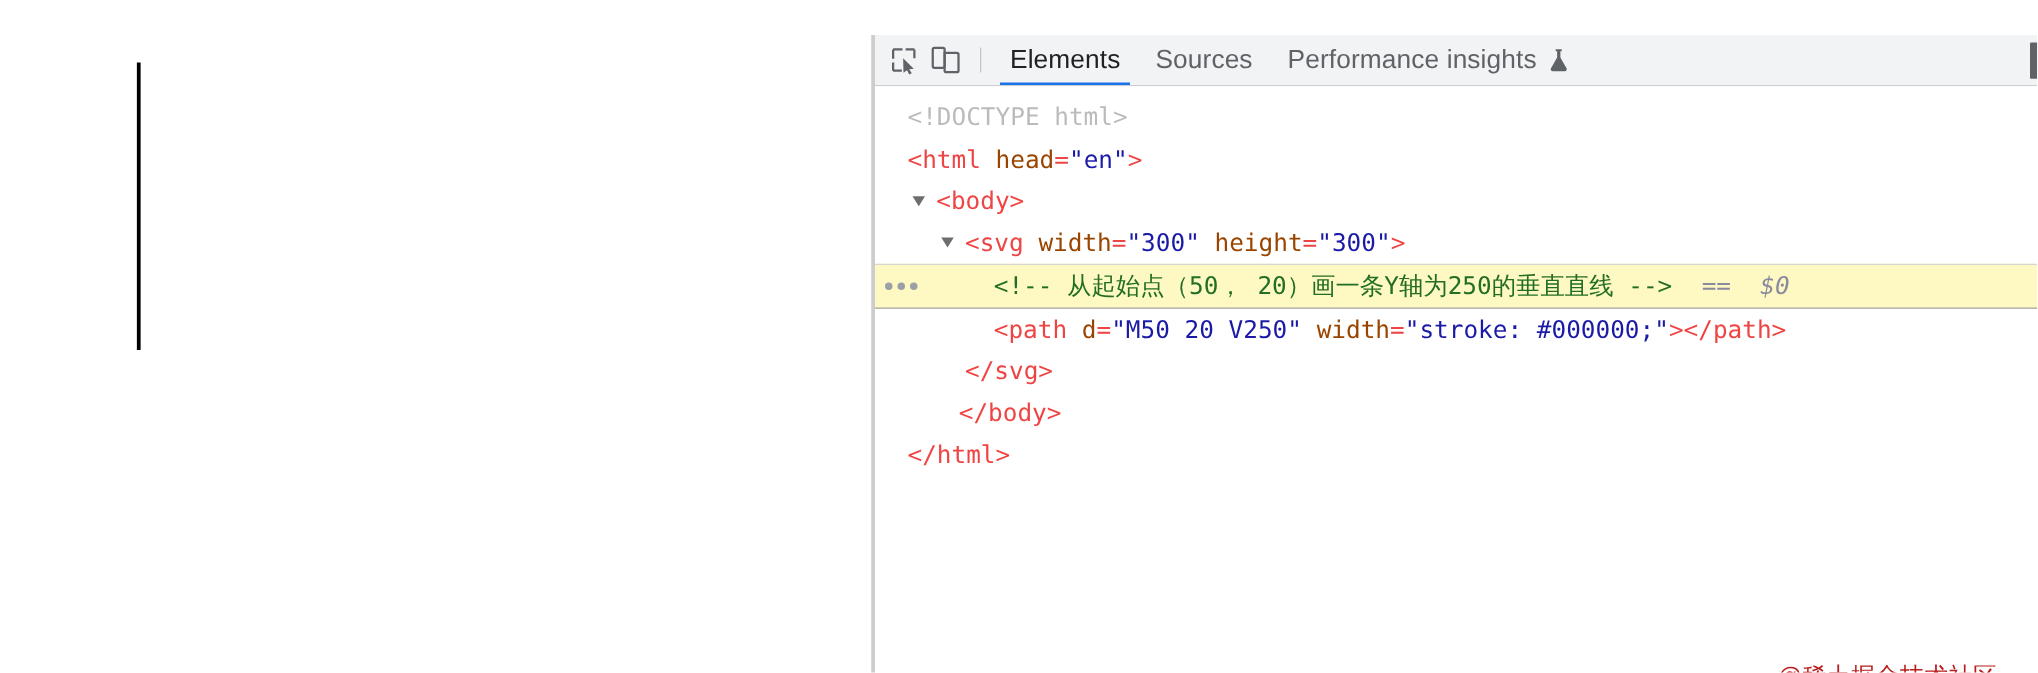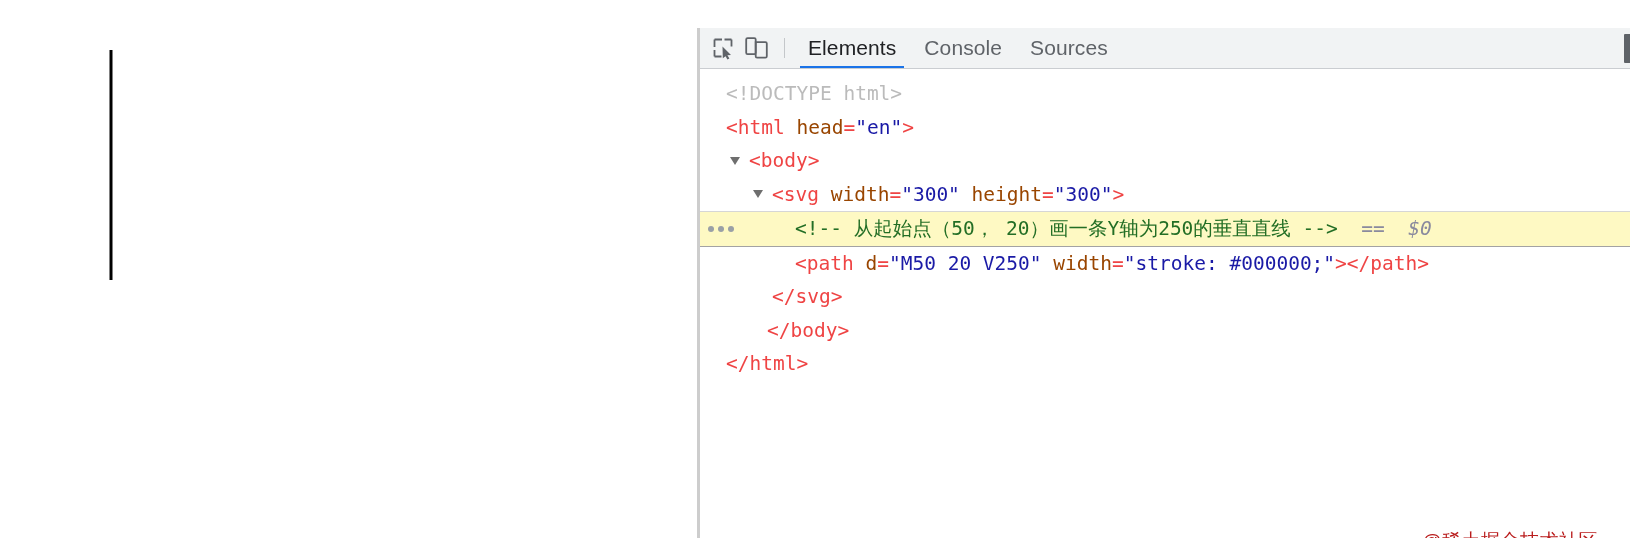--- a/index.html
+++ b/index.html
@@ -229,24 +229,29 @@
           <path d="M11.7 6.2 H21.4 a1.4 1.4 0 0 1 1.4 1.4 V20.3 a1.4 1.4 0 0 1 -1.4 1.4 H13.1 a1.4 1.4 0 0 1 -1.4 -1.4 Z" stroke="#5f6368" stroke-width="1.8" fill="none"></path>
         </svg>
       </div>
 
       <div class="tb-sep"></div>
 
       <div class="dt-tab active">
         <span>Elements</span>
       </div>
       <div class="dt-tab">
-        <span>Console</span>
+        <span>Sources</span>
       </div>
       <div class="dt-tab">
-        <span>Sources</span>
+        <span>Performance insights</span>
+        <span class="tab-exp-icon">
+          <svg width="18" height="20" viewBox="0 0 18 20" aria-hidden="true">
+            <path d="M6.6 1.4 h4.8 v1.5 h-1.1 v5.0 l4.9 8.6 a1.6 1.6 0 0 1 -1.4 2.4 H4.2 a1.6 1.6 0 0 1 -1.4 -2.4 l4.9 -8.6 v-5.0 h-1.1 z" fill="#5f6368"></path>
+          </svg>
+        </span>
       </div>
 
       <div id="right-cut"></div>
     </div>
 
     <div id="dom-tree">
         <div class="dom-row" style="padding-left: 26px;"><span class="c-doctype">&lt;!DOCTYPE html&gt;</span></div>
         <div class="dom-row" style="padding-left: 26px;"><span class="c-tag">&lt;html </span><span class="c-attr">head</span><span class="c-tag">=</span><span class="c-value">"en"</span><span class="c-tag">&gt;</span></div>
         <div class="dom-row" style="padding-left: 49px;"><span class="twisty open" style="left: 30px;"></span><span class="c-tag">&lt;body&gt;</span></div>
         <div class="dom-row" style="padding-left: 72px;"><span class="twisty open" style="left: 53px;"></span><span class="c-tag">&lt;svg </span><span class="c-attr">width</span><span class="c-tag">=</span><span class="c-value">"300"</span><span class="c-tag"> </span><span class="c-attr">height</span><span class="c-tag">=</span><span class="c-value">"300"</span><span class="c-tag">&gt;</span></div>

